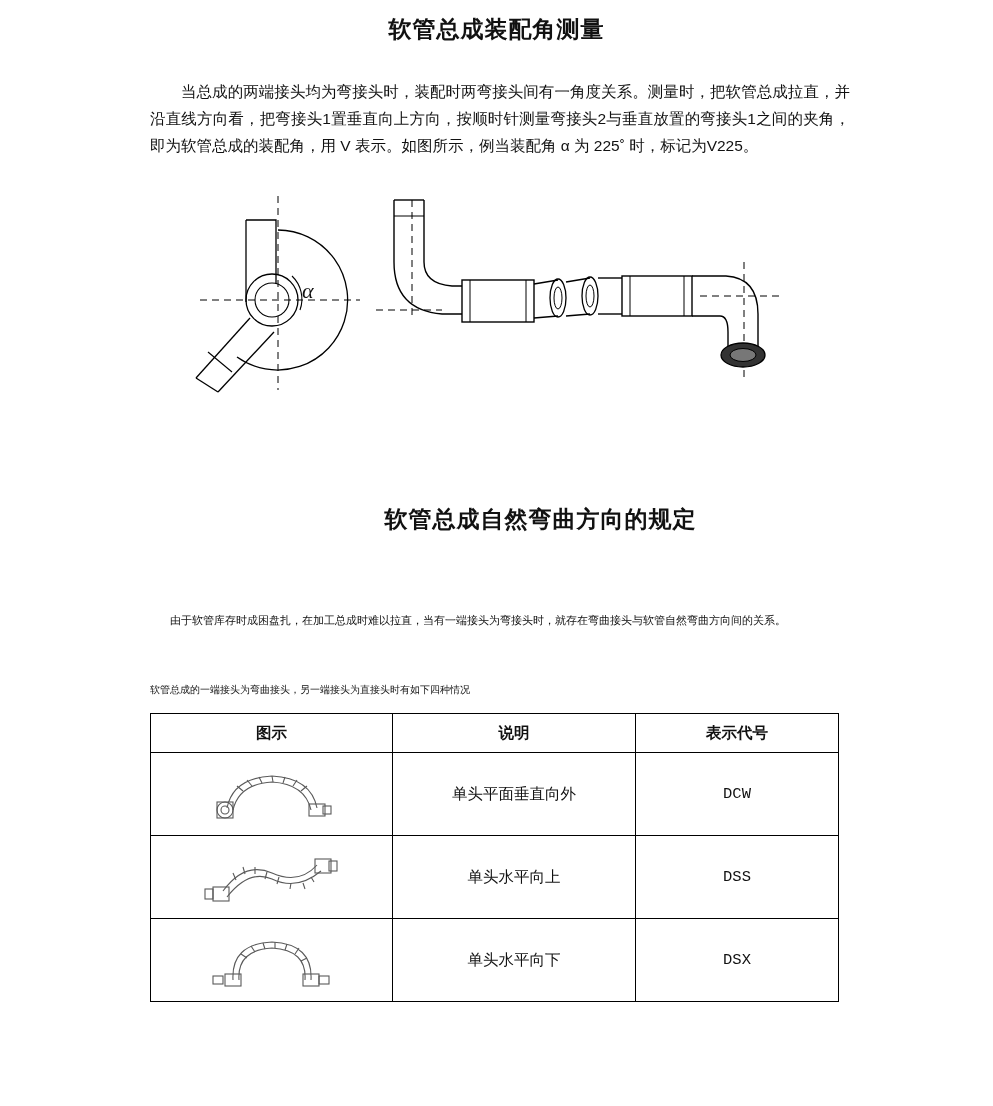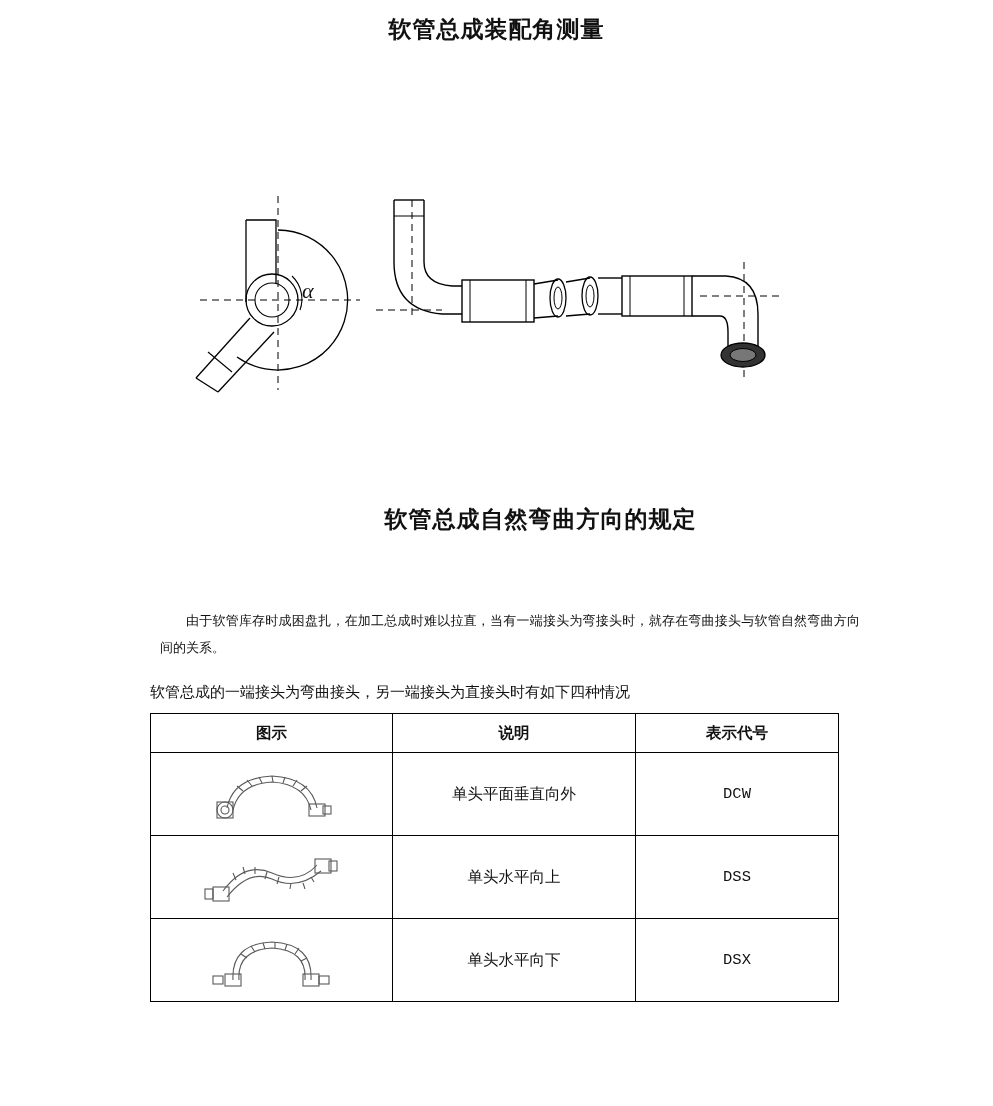--- a/index.html
+++ b/index.html
@@ -46,34 +46,34 @@
     top: 78px;
     left: 150px;
     width: 700px;
     font-size: 15.5px;
     line-height: 27px;
     text-align: justify;
   }
   .para-block-2 {
     position: absolute;
     top: 607px;
-    left: 160px;
+    left: 148px;
     width: 700px;
-    font-size: 13px;
+    font-size: 11px;
     line-height: 27px;
     text-align: justify;
   }
   .indent {
     text-indent: 2em;
   }
   .table-caption {
     position: absolute;
     top: 683px;
     left: 150px;
-    font-size: 15px;
+    font-size: 10px;
   }
   table.spec-table {
     position: absolute;
     top: 713px;
     left: 150px;
     width: 688px;
     border-collapse: collapse;
     table-layout: fixed;
   }
   table.spec-table th,
@@ -108,20 +108,23 @@
 </style>
 </head>
 <body>
 
 <div class="page">
 
   <div class="title-1">
     <h1 class="doc-title">软管总成装配角测量</h1>
   </div>
 
+  <div class="para-block-1">
+    <p class="indent" style="margin:0;">当总成的两端接头均为弯接头时，装配时两弯接头间有一角度关系。测量时，把软管总成拉直，并沿直线方向看，把弯接头1置垂直向上方向，按顺时针测量弯接头2与垂直放置的弯接头1之间的夹角，即为软管总成的装配角，用 V 表示。如图所示，例当装配角 α 为 225˚ 时，标记为V225。</p>
+  </div>
 
   <div class="illus">
     <svg width="640" height="215" viewBox="0 0 640 215">
       <g fill="none" stroke="#000000" stroke-width="1.4">
 
         <line x1="98" y1="4" x2="98" y2="198" stroke-dasharray="7,5" stroke-width="1"></line>
 
         <line x1="20" y1="108" x2="180" y2="108" stroke-dasharray="7,5" stroke-width="1"></line>
 
         <path d="M98 38 A70 70 0 1 1 57 165" stroke-width="1.3"></path>

